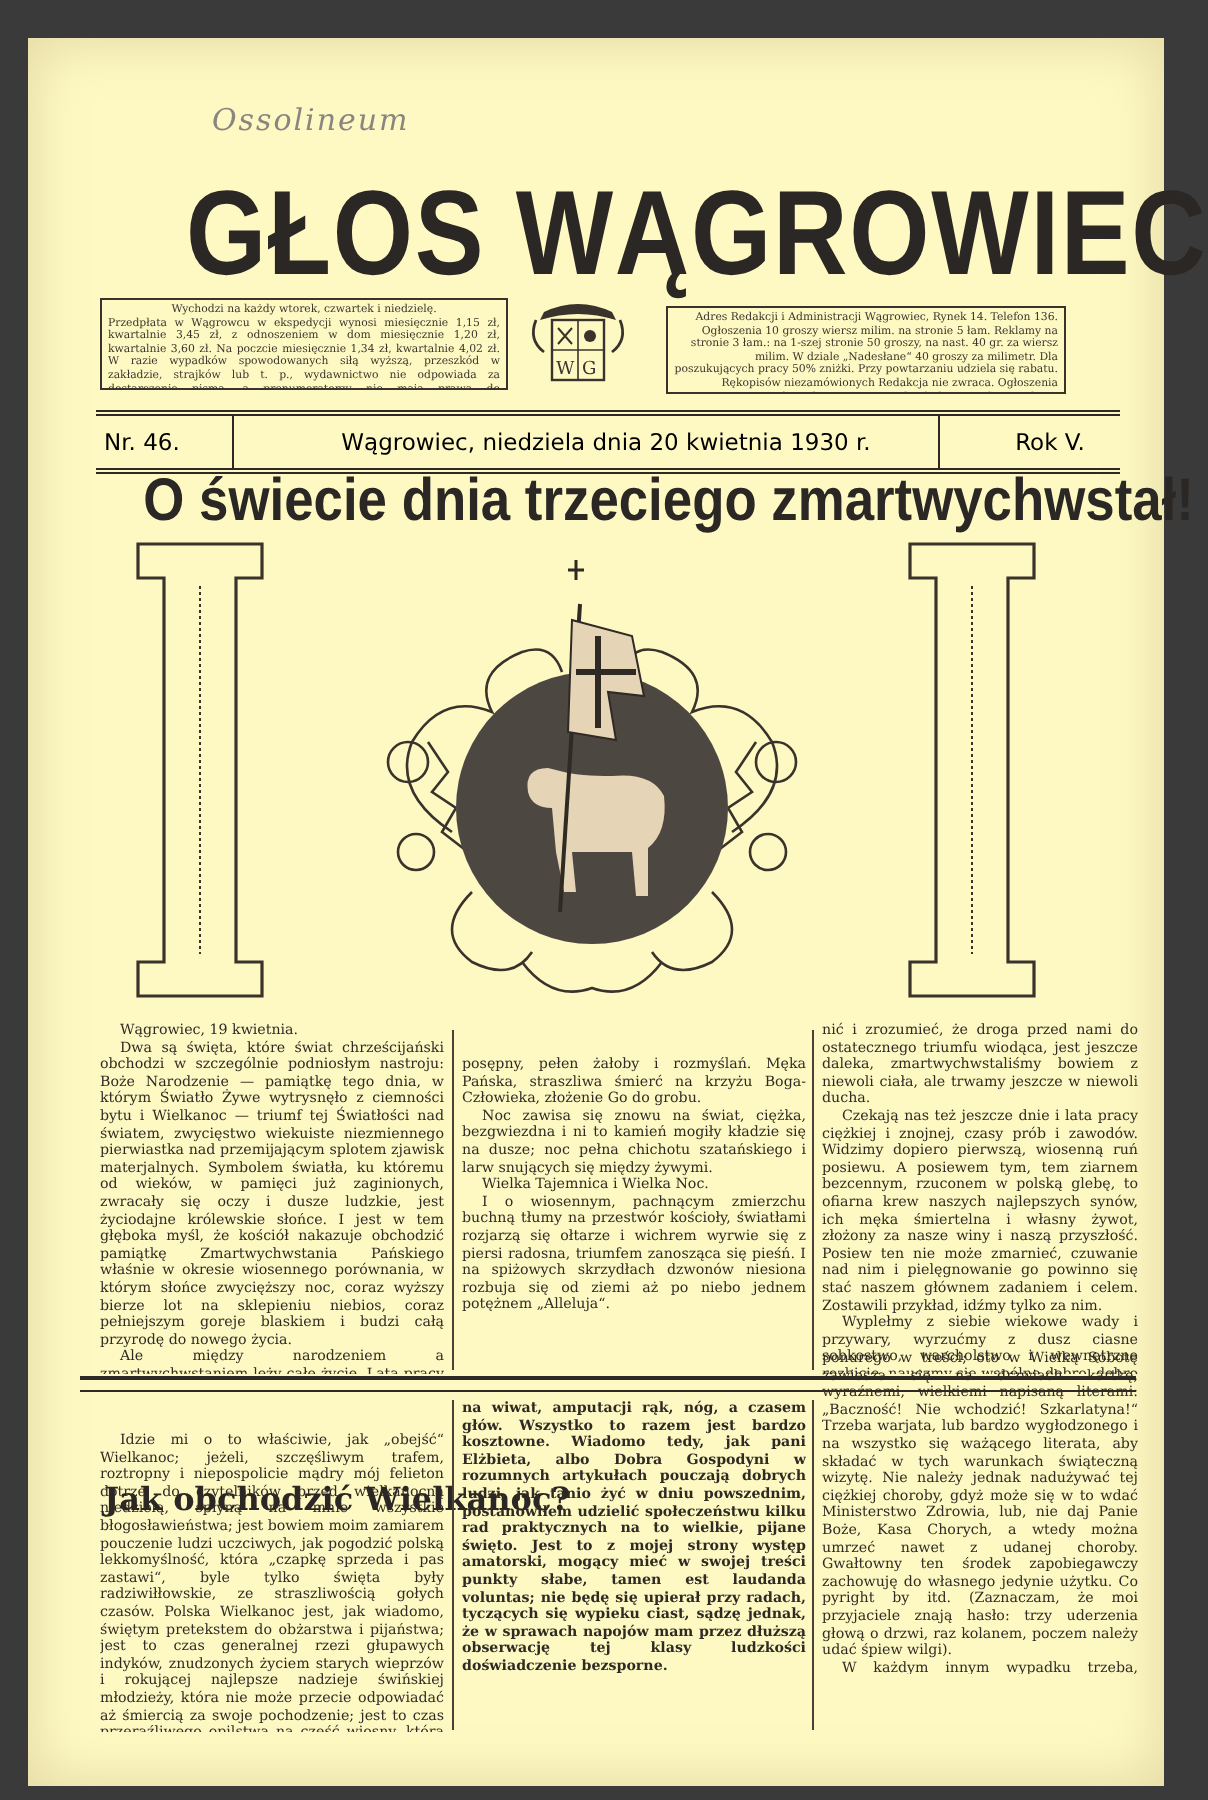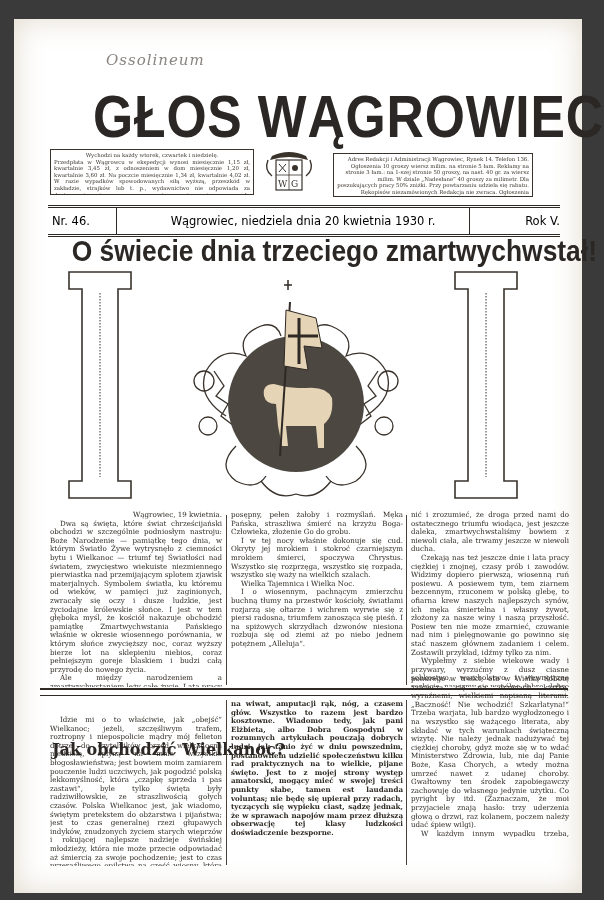--- a/index.html
+++ b/index.html
@@ -1,46 +1,46 @@
 <!DOCTYPE html>
 <html><head>
 <meta charset="utf-8">
 <style>
   html,body{margin:0;padding:0;}
   body{width:604px;height:900px;background:#3a3a3a;position:relative;overflow:hidden;font-family:"DejaVu Serif",serif;}
-  .page{position:absolute;left:14px;top:19px;width:568px;height:874px;background:#ffffff;box-shadow:inset 0 0 30px rgba(140,110,60,.25);color:#2a2622;}
+  .page{position:absolute;left:14px;top:19px;width:568px;height:874px;background:#fef9c3;box-shadow:inset 0 0 30px rgba(140,110,60,.25);color:#2a2622;}
   .handwriting{position:absolute;left:92px;top:32px;font-family:"DejaVu Serif",serif;font-style:italic;font-size:15px;color:#8a8580;letter-spacing:1px;}
   .masthead{position:absolute;left:44px;top:66px;width:500px;text-align:center;font-family:"Liberation Sans",sans-serif;font-weight:bold;font-size:60px;line-height:64px;color:#2b2724;letter-spacing:1px;transform:scaleX(0.86);transform-origin:center;white-space:nowrap;}
   .infobox{position:absolute;border:1px solid #3a332c;font-size:5.4px;line-height:6.6px;padding:2px 3px;color:#3a342c;text-align:justify;overflow:hidden;}
   .infobox.left{left:50px;top:149px;width:196px;height:40px;}
   .infobox.right{left:333px;top:153px;width:192px;height:38px;}
   .infobox .center{display:block;text-align:center;}
   .crest{position:absolute;left:262px;top:150px;width:54px;height:44px;}
   .dateline{position:absolute;left:48px;top:205px;width:512px;height:26px;border-top:3px double #2e2924;border-bottom:3px double #2e2924;display:flex;font-family:"DejaVu Sans",sans-serif;font-size:11.5px;align-items:center;gap:20px;}
   .dateline .nr{width:64px;padding-left:4px;border-right:1px solid #2e2924;height:100%;display:flex;align-items:center;}
   .dateline .mid{flex:1;text-align:right;border-right:1px solid #2e2924;height:100%;display:flex;align-items:center;justify-content:center;}
-  .dateline .rok{width:70px;text-align:right;}
+  .dateline .rok{width:70px;text-align:center;}
   .headline{position:absolute;left:40px;top:234px;width:528px;text-align:center;font-family:"Liberation Sans",sans-serif;font-weight:bold;font-size:30px;line-height:34px;color:#2b2724;transform:scaleX(0.88);transform-origin:center;white-space:nowrap;}
   .bigI{position:absolute;width:64px;height:228px;}
   .bigI.l{left:68px;top:271px;}
   .bigI.r{left:454px;top:271px;}
   .emblem{position:absolute;left:166px;top:276px;width:260px;height:228px;}
   .col{position:absolute;font-size:7.1px;line-height:8.6px;text-align:justify;color:#2f2a24;overflow:hidden;}
   .col p{margin:0;text-indent:10px;}
   .col1{left:50px;top:511px;width:172px;height:176px;}
-  .col2{left:231px;top:511px;width:172px;height:176px;}
+  .col2{left:231px;top:528px;width:172px;height:176px;}
   .col3{left:411px;top:511px;width:158px;height:176px;}
   .vrule{position:absolute;width:1px;background:#4a4038;}
   .hrule{position:absolute;left:40px;width:528px;height:5px;border-top:2px solid #2e2924;border-bottom:1px solid #2e2924;}
   .art-title{position:absolute;left:52px;top:697px;font-family:"DejaVu Serif",serif;font-weight:bold;font-size:16px;line-height:18px;color:#2b2724;white-space:nowrap;margin-top:44px;}
   .col5{left:231px;top:700px;width:172px;height:162px;font-weight:bold;}
   .col6{left:411px;top:675px;width:158px;height:162px;}
   .col4b{left:50px;top:716px;width:172px;height:150px;}
   .right{ text-align:right;}
-  .place{display:block;text-align:right;text-indent:0;margin-right:14px;}
+  .place{display:block;text-align:left;text-indent:0;margin-right:14px;}
 </style>
 </head>
 <body>
 
 <div class="page">
   <div class="handwriting">Ossolineum</div>
   <div class="masthead">GŁOS WĄGROWIECKI</div>
 </div>
 
 <div class="infobox left">
@@ -105,21 +105,21 @@
 
 <div class="col col1">
   <p class="place">Wągrowiec, 19 kwietnia.</p>
   <p>Dwa są święta, które świat chrześcijański obchodzi w szczególnie podniosłym nastroju: Boże Narodzenie — pamiątkę tego dnia, w którym Światło Żywe wytrysnęło z ciemności bytu i Wielkanoc — triumf tej Światłości nad światem, zwycięstwo wiekuiste niezmiennego pierwiastka nad przemijającym splotem zjawisk materjalnych. Symbolem światła, ku któremu od wieków, w pamięci już zaginionych, zwracały się oczy i dusze ludzkie, jest życiodajne królewskie słońce. I jest w tem głęboka myśl, że kościół nakazuje obchodzić pamiątkę Zmartwychwstania Pańskiego właśnie w okresie wiosennego porównania, w którym słońce zwycięższy noc, coraz wyższy bierze lot na sklepieniu niebios, coraz pełniejszym goreje blaskiem i budzi całą przyrodę do nowego życia.</p>
   <p>Ale między narodzeniem a zmartwychwstaniem leży całe życie. Lata pracy i siewu, przypieczętowane krwawą ofiarą na skalistem wzgórzu Golgoty. O tem też pamiętać musimy w radosnym dniu Zmartwychwstania.</p>
 
 </div>
 <div class="vrule" style="left:226px;top:515px;height:170px;"></div>
 <div class="col col2">
   <p style="text-indent:0">posępny, pełen żałoby i rozmyślań. Męka Pańska, straszliwa śmierć na krzyżu Boga-Człowieka, złożenie Go do grobu.</p>
-  <p>I w tej nocy właśnie dokonuje się cud. Okryty jej mrokiem i stokroć czarniejszym mrokiem śmierci, spoczywa Chrystus. Wszystko się rozprzęga, wszystko się rozpada, wszystko się waży na wielkich szalach.</p>
+  <p>Noc zawisa się znowu na świat, ciężka, bezgwiezdna i ni to kamień mogiły kładzie się na dusze; noc pełna chichotu szatańskiego i larw snujących się między żywymi.</p>
   <p>Wielka Tajemnica i Wielka Noc.</p>
   <p>I o wiosennym, pachnącym zmierzchu buchną tłumy na przestwór kościoły, światłami rozjarzą się ołtarze i wichrem wyrwie się z piersi radosna, triumfem zanosząca się pieśń. I na spiżowych skrzydłach dzwonów niesiona rozbuja się od ziemi aż po niebo jednem potężnem „Alleluja“.</p>
 
 </div>
 <div class="vrule" style="left:406px;top:515px;height:170px;"></div>
 <div class="col col3">
   <p style="text-indent:0">nić i zrozumieć, że droga przed nami do ostatecznego triumfu wiodąca, jest jeszcze daleka, zmartwychwstaliśmy bowiem z niewoli ciała, ale trwamy jeszcze w niewoli ducha.</p>
   <p>Czekają nas też jeszcze dnie i lata pracy ciężkiej i znojnej, czasy prób i zawodów. Widzimy dopiero pierwszą, wiosenną ruń posiewu. A posiewem tym, tem ziarnem bezcennym, rzuconem w polską glebę, to ofiarna krew naszych najlepszych synów, ich męka śmiertelna i własny żywot, złożony za nasze winy i naszą przyszłość. Posiew ten nie może zmarnieć, czuwanie nad nim i pielęgnowanie go powinno się stać naszem głównem zadaniem i celem. Zostawili przykład, idźmy tylko za nim.</p>
   <p>Wyplełmy z siebie wiekowe wady i przywary, wyrzućmy z dusz ciasne sobkostwo, warcholstwo i wewnętrzne rozbicie, nauczmy się wspólne dobro, dobro państwa i narodu stawiać ponad drobnemi naszemi sprawami, a wówczas posiew krwi bohaterskiej wystrzeli złotem kłosów.</p>
 

